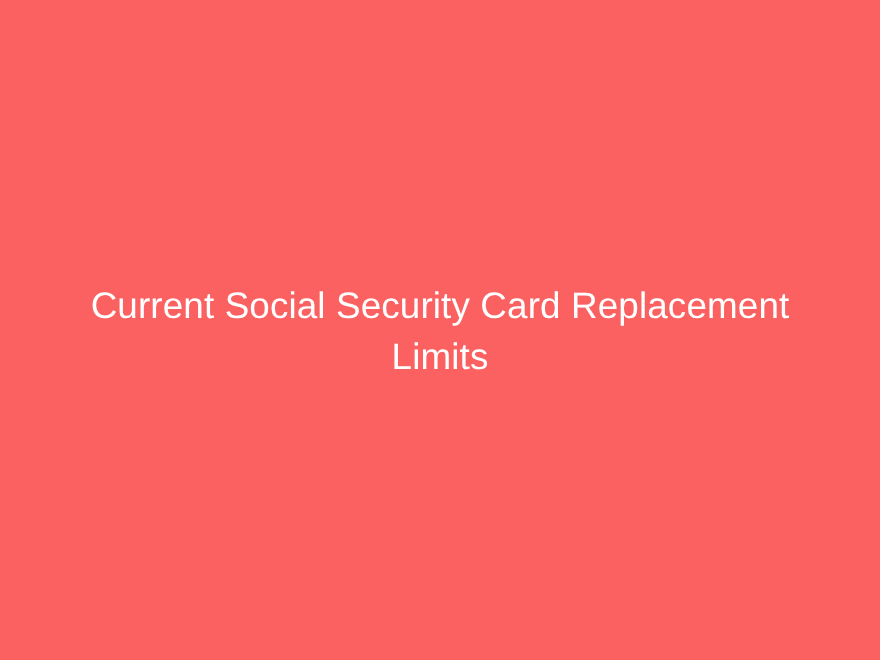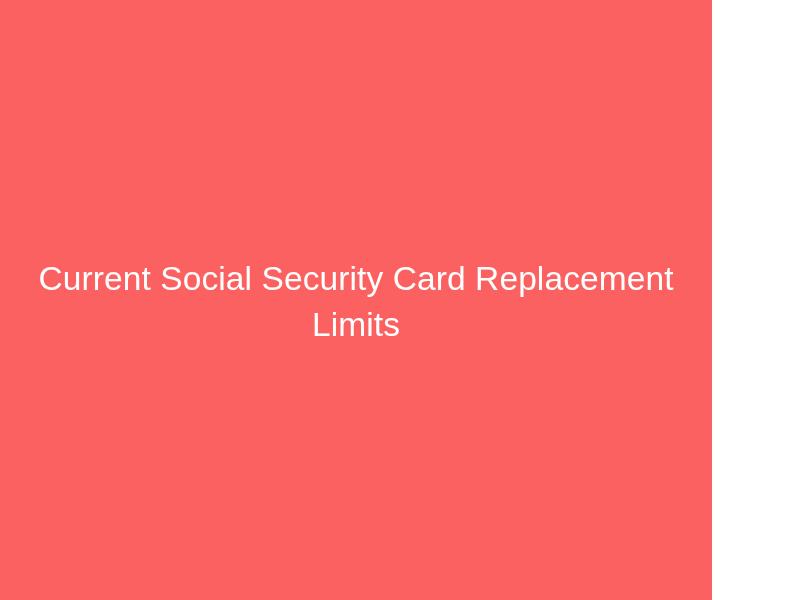--- a/index.html
+++ b/index.html
@@ -9,21 +9,21 @@
   }
 
   body {
     width: 800px;
     height: 600px;
     overflow: hidden;
     font-family: "Liberation Sans", sans-serif;
   }
 
   #banner-root {
-    width: 712px;
+    width: 800px;
     height: 600px;
     box-sizing: border-box;
     background: #fb6161;
     display: flex;
     align-items: center;
     justify-content: center;
     position: relative;
   }
 
   #banner-title-block {

